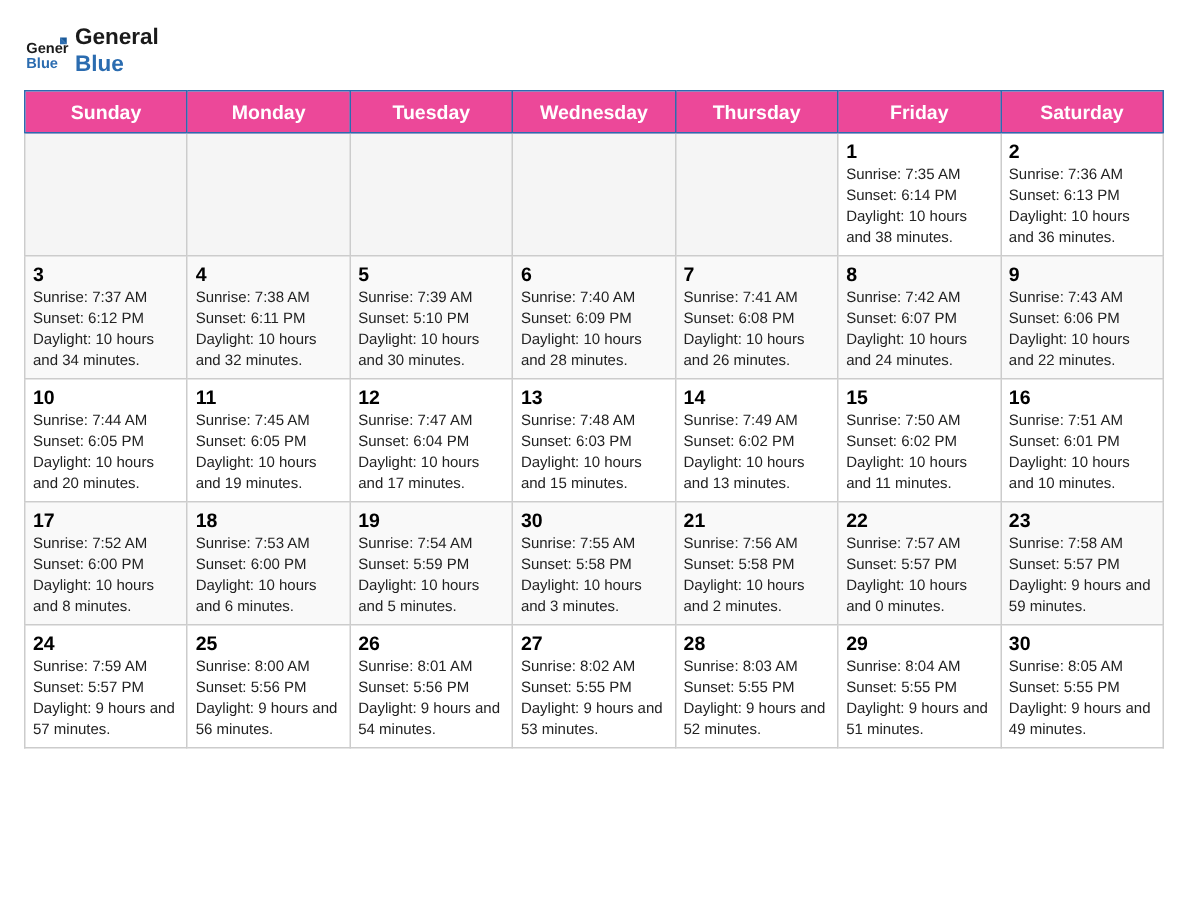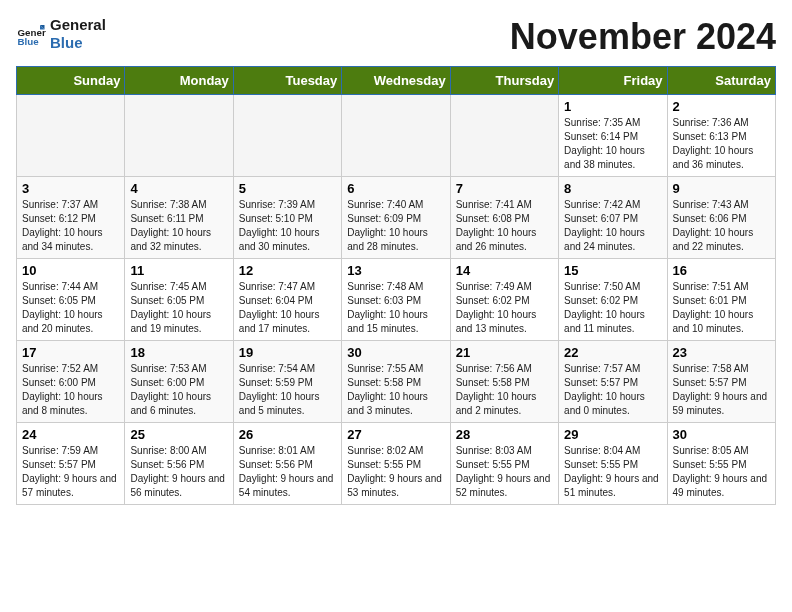--- a/index.html
+++ b/index.html
@@ -36,24 +36,24 @@
     .location-title {
       font-size: 16px;
       color: #333;
     }
     table {
       width: 100%;
       border-collapse: collapse;
       font-size: 11px;
     }
     thead tr th {
-      background-color: #4d7c0f;
+      background-color: #ec4899;
       color: white;
       padding: 6px 4px;
-      text-align: right;
+      text-align: center;
       font-size: 13px;
       font-weight: bold;
       border: 1px solid #2b6cb0;
     }
     tbody tr td {
       border: 1px solid #ccc;
       padding: 4px 5px;
       vertical-align: top;
       width: calc(100% / 7);
       height: 80px;
@@ -87,21 +87,20 @@
       <text x="2" y="35" font-size="13" font-weight="bold" fill="#2b6cb0">Blue</text>
       <polygon points="32,8 38,14 32,14" fill="#2b6cb0"></polygon>
       <polygon points="32,8 38,14 38,8" fill="#1a5a9a"></polygon>
     </svg>
     <div style="display:flex;flex-direction:column;line-height:1.2;">
       <span style="font-size:15px;font-weight:bold;color:#1a1a1a;">General</span>
       <span style="font-size:15px;font-weight:bold;color:#2b6cb0;">Blue</span>
     </div>
   </div>
   <div class="title-area">
-    <div class="month-title">November 2024</div>
   </div>
 </div>
 
 <table>
   <thead>
     <tr>
       <th>Sunday</th>
       <th>Monday</th>
       <th>Tuesday</th>
       <th>Wednesday</th>

